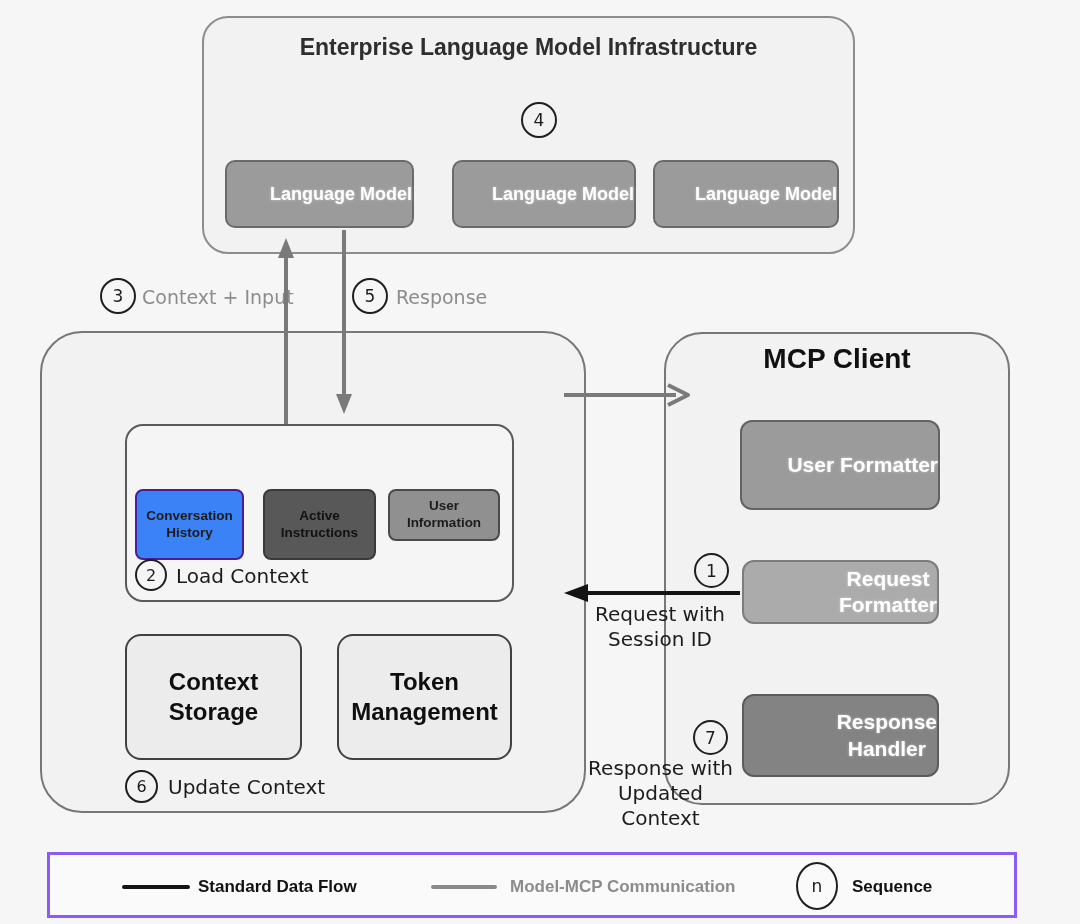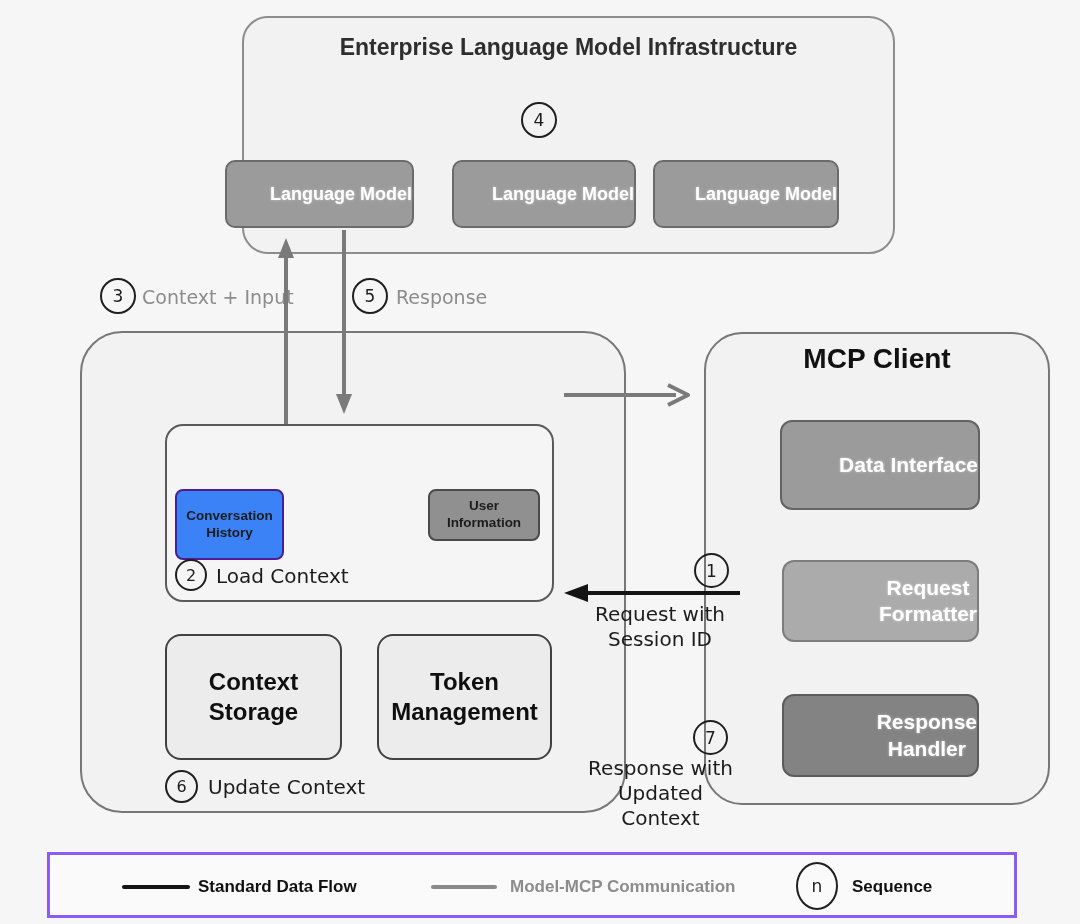--- a/index.html
+++ b/index.html
@@ -1,20 +1,20 @@
 <!DOCTYPE html>
 <html><head>
 <meta charset="utf-8">
 <style>
   html,body{margin:0;padding:0;background:#f6f6f6;}
   .canvas{position:relative;width:1080px;height:924px;background:#f6f6f6;overflow:hidden;
           font-family:"Liberation Sans",sans-serif;color:#1c1c1c;}
   .abs{position:absolute;}
   .box{position:absolute;box-sizing:border-box;}
-  .rounded-panel{background:#f2f2f2;border:2px solid #8d8d8d;margin-left:40px;}
+  .rounded-panel{background:#f2f2f2;border:2px solid #8d8d8d;}
   .panel-title{font-weight:bold;color:#2e2e2e;}
   .gray-node{background:#9b9b9b;border:2px solid #6b6b6b;border-radius:10px;
              color:#ffffff;font-weight:bold;display:flex;align-items:center;justify-content:flex-end;
              text-shadow:0 0 3px rgba(255,255,255,.45);}
   .light-node{background:#ececec;border:2.5px solid #414141;border-radius:16px;
               color:#0f0f0f;font-weight:bold;display:flex;align-items:center;justify-content:center;
               text-align:center;}
   .seq-circle{position:absolute;box-sizing:border-box;border:2.5px solid #1f1f1f;border-radius:50%;
               display:flex;align-items:center;justify-content:center;
               font-family:"DejaVu Sans",sans-serif;font-size:17px;color:#1c1c1c;background:transparent;}
@@ -58,20 +58,22 @@
   </div>
   <div class="abs hand gray-note" style="left:396px;top:286px;">Response</div>
 
   <div class="box rounded-panel" style="left:40px;top:331px;width:546px;height:482px;border-radius:42px;border-color:#777;">
 
     <div class="box" style="left:83px;top:91px;width:389px;height:178px;border-radius:18px;background:#f5f5f5;border:2px solid #5a5a5a;">
 
       <div class="box ml" style="left:8px;top:63px;width:109px;height:71px;background:#3b82f6;border:2px solid #4c1d95;border-radius:8px;display:flex;align-items:center;justify-content:center;font-weight:bold;font-size:13.5px;color:#1c1c1c;">Conversation
 History</div>
 
+      <div class="box ml" style="left:136px;top:63px;width:113px;height:71px;background:#585858;border:2px solid #3a3a3a;border-radius:8px;display:flex;align-items:center;justify-content:center;font-weight:bold;font-size:13.5px;color:#111;">Active
+Instructions</div>
 
       <div class="box ml" style="left:261px;top:63px;width:112px;height:52px;background:#909090;border:2px solid #4a4a4a;border-radius:8px;display:flex;align-items:center;justify-content:center;font-weight:bold;font-size:13.5px;color:#1c1c1c;">User
 Information</div>
     </div>
 
     <div class="seq-circle" style="left:93px;top:226px;width:32px;height:32px;font-size:16px;">
       <span>2</span>
     </div>
     <div class="abs hand black-note" style="left:134px;top:231px;">Load Context</div>
 
@@ -83,24 +85,24 @@
     <div class="seq-circle" style="left:83px;top:437px;width:33px;height:33px;font-size:16px;">
       <span>6</span>
     </div>
     <div class="abs hand black-note" style="left:126px;top:442px;">Update Context</div>
   </div>
 
   <div class="box rounded-panel" style="left:664px;top:332px;width:346px;height:473px;border-radius:38px;border-color:#777;">
     <div class="abs panel-title" style="left:0;right:0;top:9px;text-align:center;font-size:28px;color:#111;">MCP Client</div>
 
     <div class="box gray-node" style="left:74px;top:86px;width:200px;height:90px;border-radius:12px;font-size:21px;background:#9b9b9b;border-color:#636363;">
-      <span>Data Interface</span>
+      <span>User Formatter</span>
     </div>
 
-    <div class="box gray-node ml" style="left:76px;top:226px;width:197px;height:82px;border-radius:12px;font-size:21px;background:#ababab;border-color:#7d7d7d;">Request
+    <div class="box gray-node ml" style="left:76px;top:226px;width:197px;height:64px;border-radius:12px;font-size:21px;background:#ababab;border-color:#7d7d7d;">Request
 Formatter</div>
 
     <div class="box gray-node ml" style="left:76px;top:360px;width:197px;height:83px;border-radius:12px;font-size:21px;background:#838383;border-color:#5c5c5c;">Response
 Handler</div>
   </div>
 
   <div class="seq-circle" style="left:694px;top:553px;width:35px;height:35px;">
     <span>1</span>
   </div>
   <div class="seq-circle" style="left:693px;top:720px;width:35px;height:35px;">

